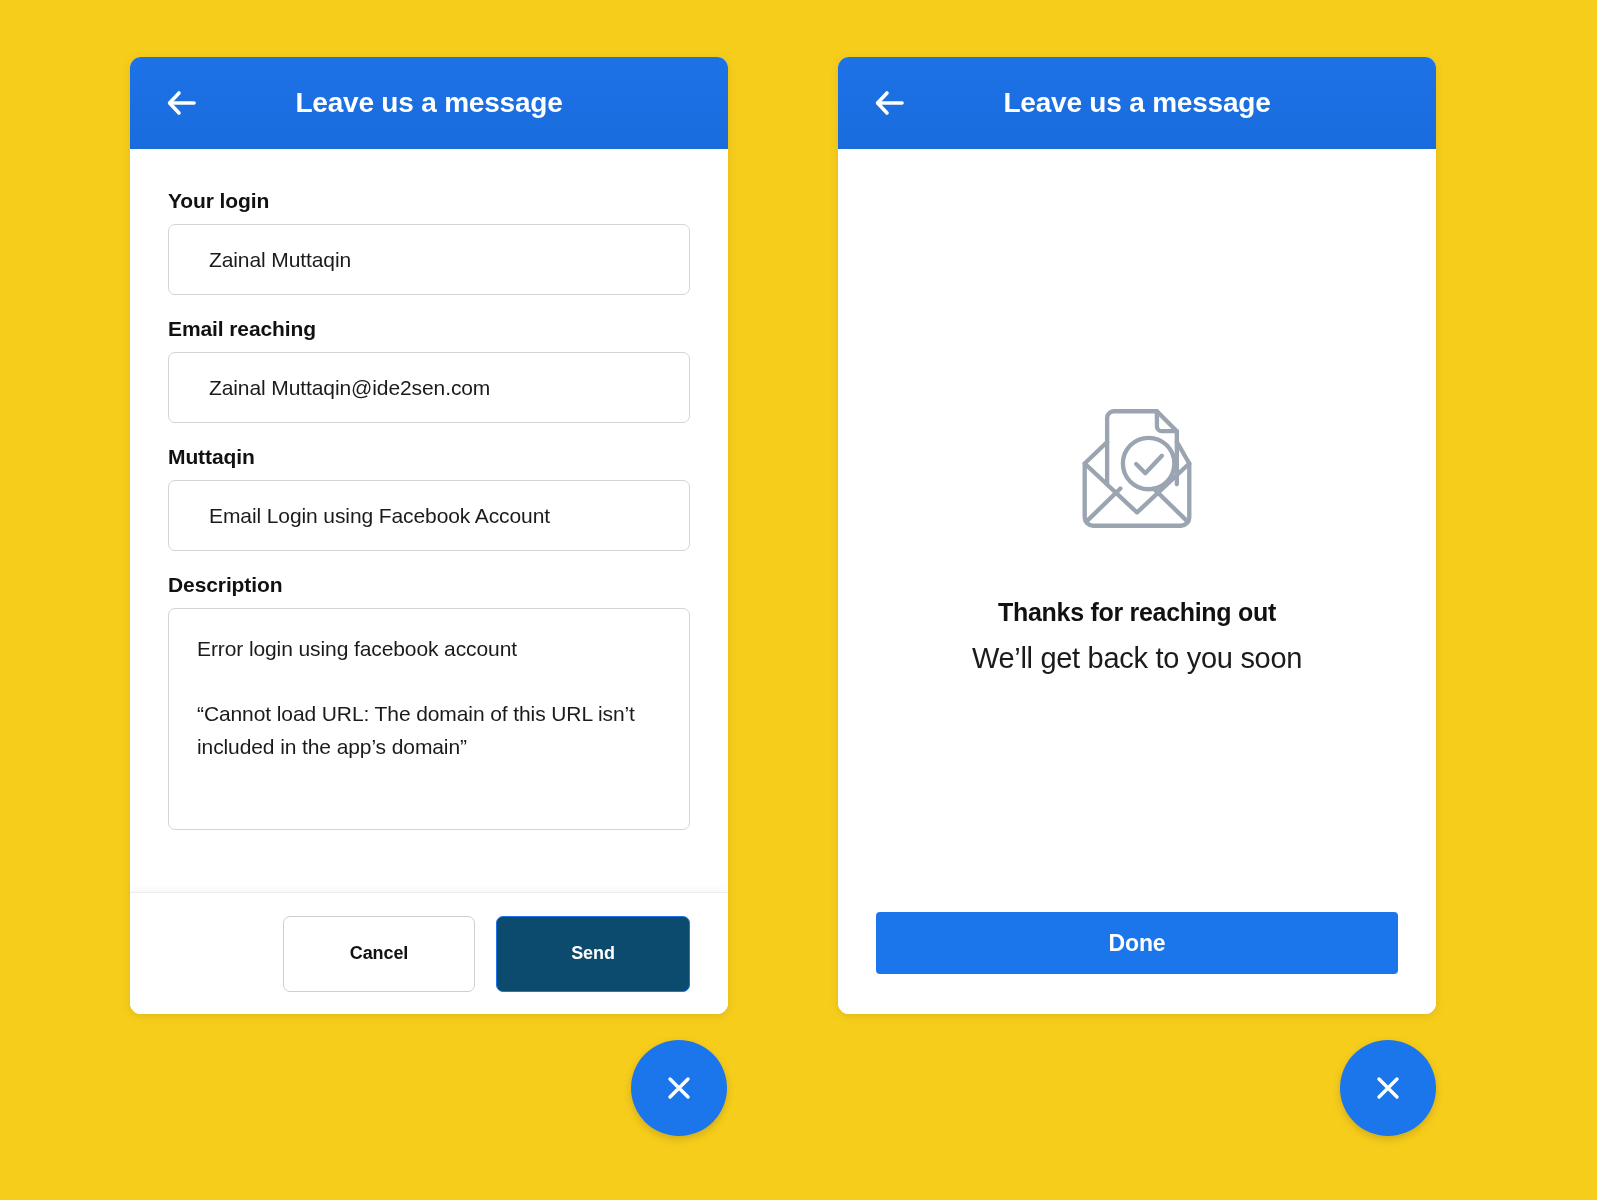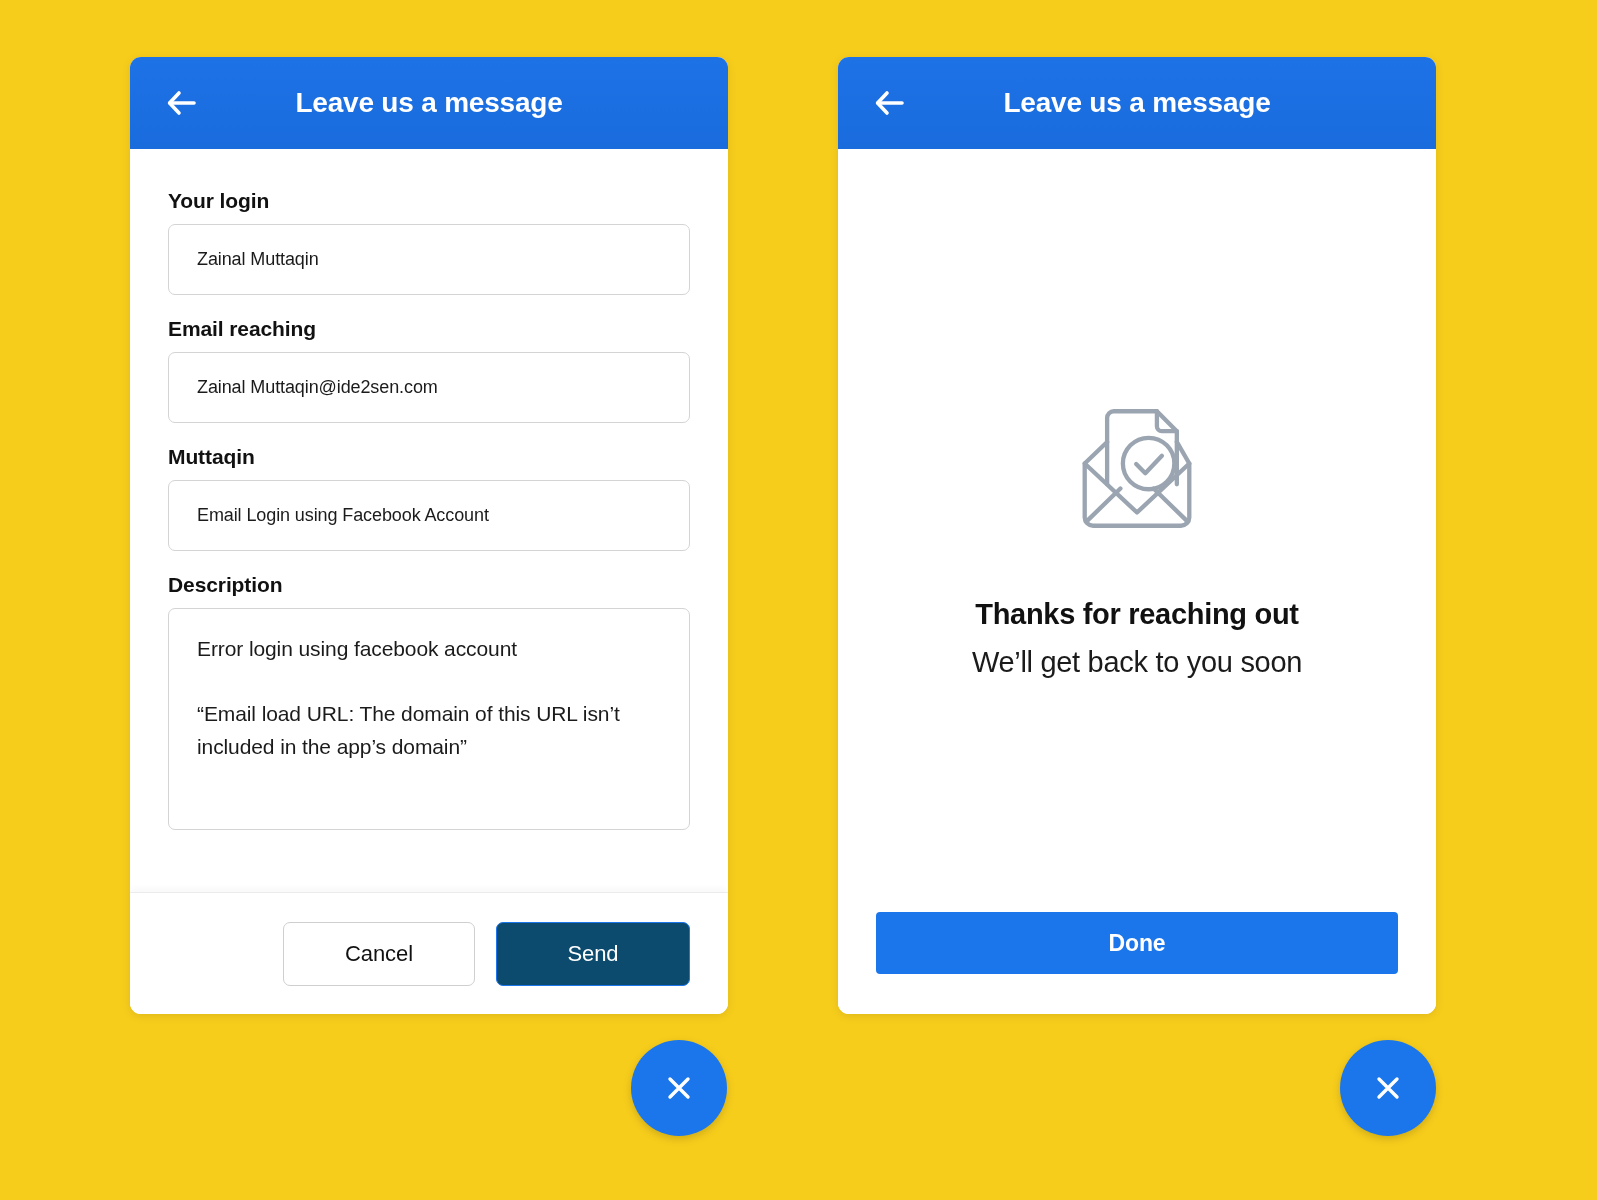--- a/index.html
+++ b/index.html
@@ -90,22 +90,22 @@
   }
 
   .field-input {
     width: 100%;
     height: 71px;
     border: 1px solid #d4d4d4;
     border-radius: 7px;
     background: #ffffff;
     display: flex;
     align-items: center;
-    padding: 0 28px;
-    font-size: 18px;
+    padding: 0 40px;
+    font-size: 21px;
     color: #1b1b1b;
     letter-spacing: -0.1px;
     cursor: text;
   }
 
   .field-textarea {
     width: 100%;
     height: 222px;
     border: 1px solid #d4d4d4;
     border-radius: 7px;
@@ -129,24 +129,24 @@
     display: flex;
     align-items: center;
     justify-content: flex-end;
     gap: 21px;
     padding: 0 38px;
     position: relative;
     z-index: 3;
   }
 
   .btn {
-    height: 64px;
+    height: 76px;
     border-radius: 7px;
-    font-size: 22px;
-    font-weight: normal;
+    font-size: 18px;
+    font-weight: bold;
     display: flex;
     align-items: center;
     justify-content: center;
     cursor: pointer;
     letter-spacing: -0.1px;
     user-select: none;
   }
   .btn-secondary {
     width: 192px;
     background: #ffffff;
@@ -171,21 +171,21 @@
 
   .illustration {
     margin-top: 239px;
     width: 166px;
     height: 166px;
   }
   .illustration svg { display: block; width: 100%; height: 100%; }
 
   .done-title {
     margin-top: 44px;
-    font-size: 29px;
+    font-size: 25px;
     font-weight: bold;
     color: #111111;
     letter-spacing: -0.3px;
     text-align: center;
   }
 
   .done-subtitle {
     margin-top: 15px;
     font-size: 29px;
     color: #1b1b1b;
@@ -262,21 +262,21 @@
 
       <div class="field">
         <div class="field-label">Muttaqin</div>
         <div class="field-input">Email Login using Facebook Account</div>
       </div>
 
       <div class="field">
         <div class="field-label">Description</div>
         <div class="field-textarea">Error login using facebook account
 
-“Email load URL: The domain of this URL isn’t included in the app’s domain”</div>
+“Cannot load URL: The domain of this URL isn’t included in the app’s domain”</div>
       </div>
 
     </div>
   </div>
 
   <div class="card-footer">
     <div class="btn btn-secondary">Cancel</div>
     <div class="btn btn-primary">Send</div>
   </div>
 

